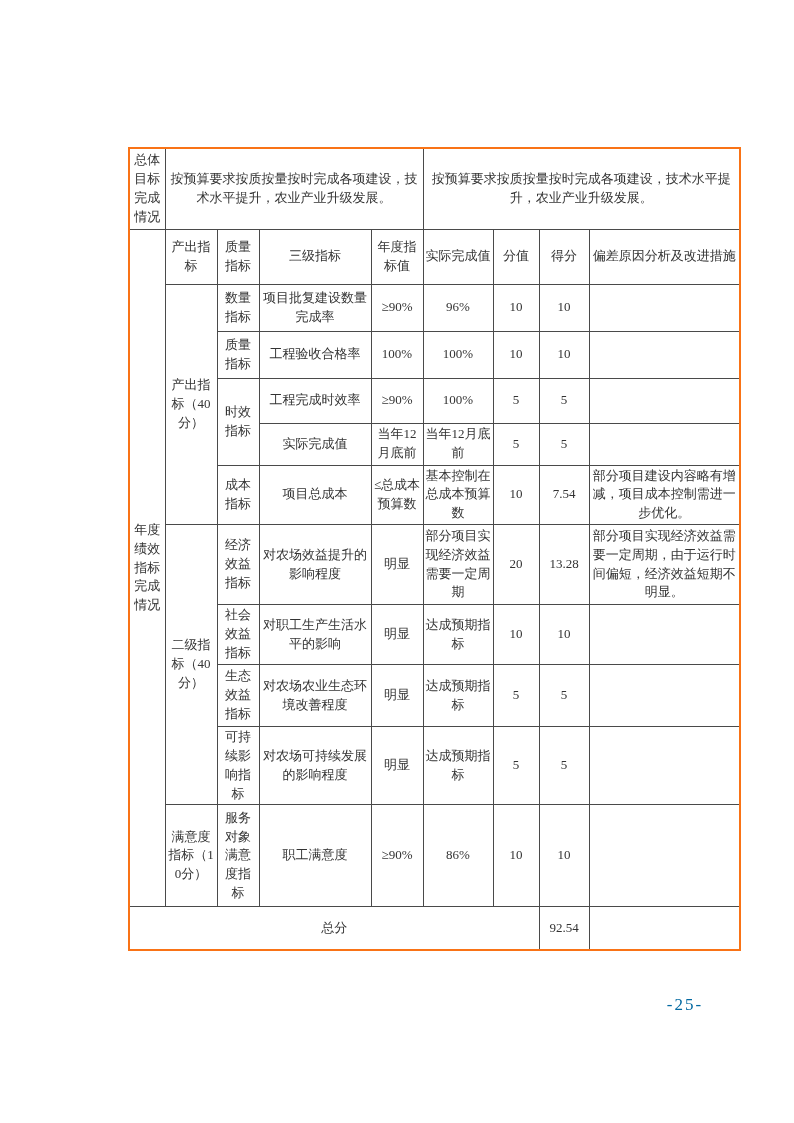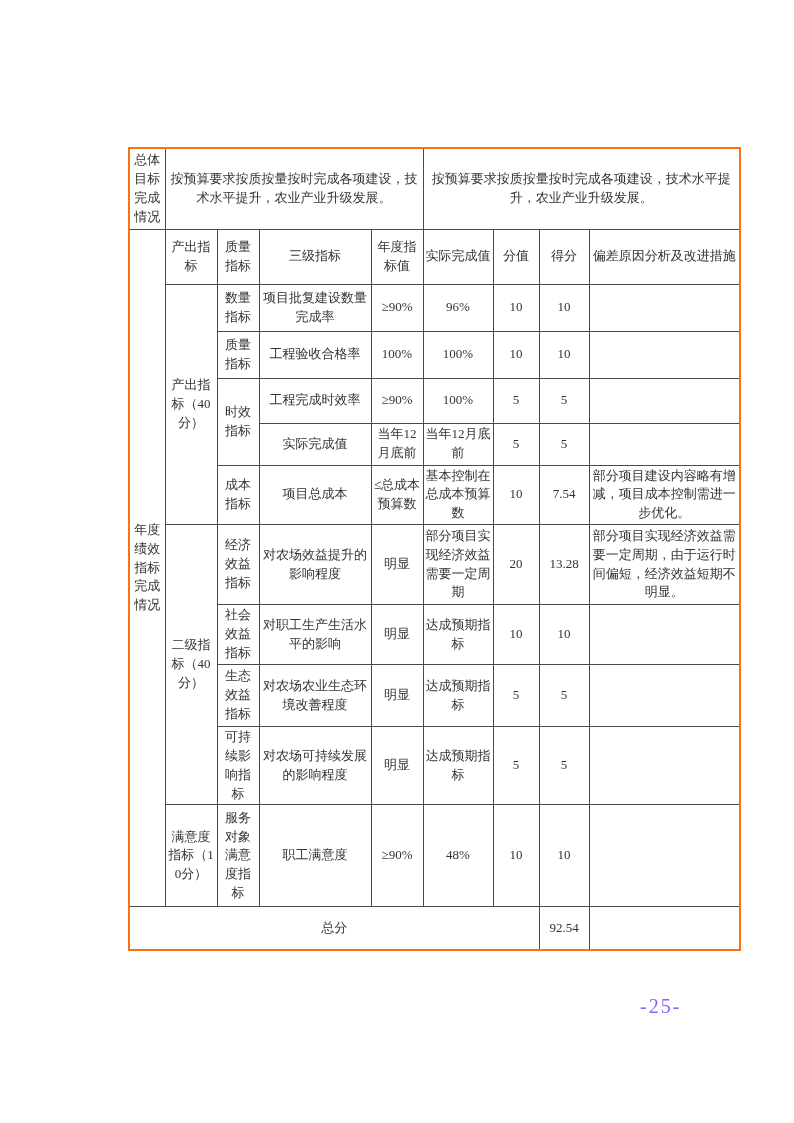--- a/index.html
+++ b/index.html
@@ -41,23 +41,23 @@
     padding: 1px 4px;
   }
   td.narrow {
     padding: 1px 1px;
   }
   .page-number {
     position: absolute;
     left: 640px;
     top: 995px;
     width: 90px;
-    text-align: left;
-    color: #8b5cf6;
-    font-size: 20px;
+    text-align: center;
+    color: #0369a1;
+    font-size: 17px;
     letter-spacing: 2px;
     font-family: "Liberation Serif", "DejaVu Serif", serif;
   }
 </style>
 </head>
 <body>
 
 <div class="page">
 
   <table class="perf-table">
@@ -174,21 +174,21 @@
       <td>5</td>
       <td>5</td>
       <td class="leftalign"></td>
     </tr>
 
     <tr style="height:102px">
       <td>满意度指标（10分）</td>
       <td>服务对象满意度指标</td>
       <td>职工满意度</td>
       <td>≥90%</td>
-      <td>48%</td>
+      <td>86%</td>
       <td>10</td>
       <td>10</td>
       <td class="leftalign"></td>
     </tr>
 
     <tr style="height:43px">
       <td colspan="7">总分</td>
       <td>92.54</td>
       <td></td>
     </tr>

